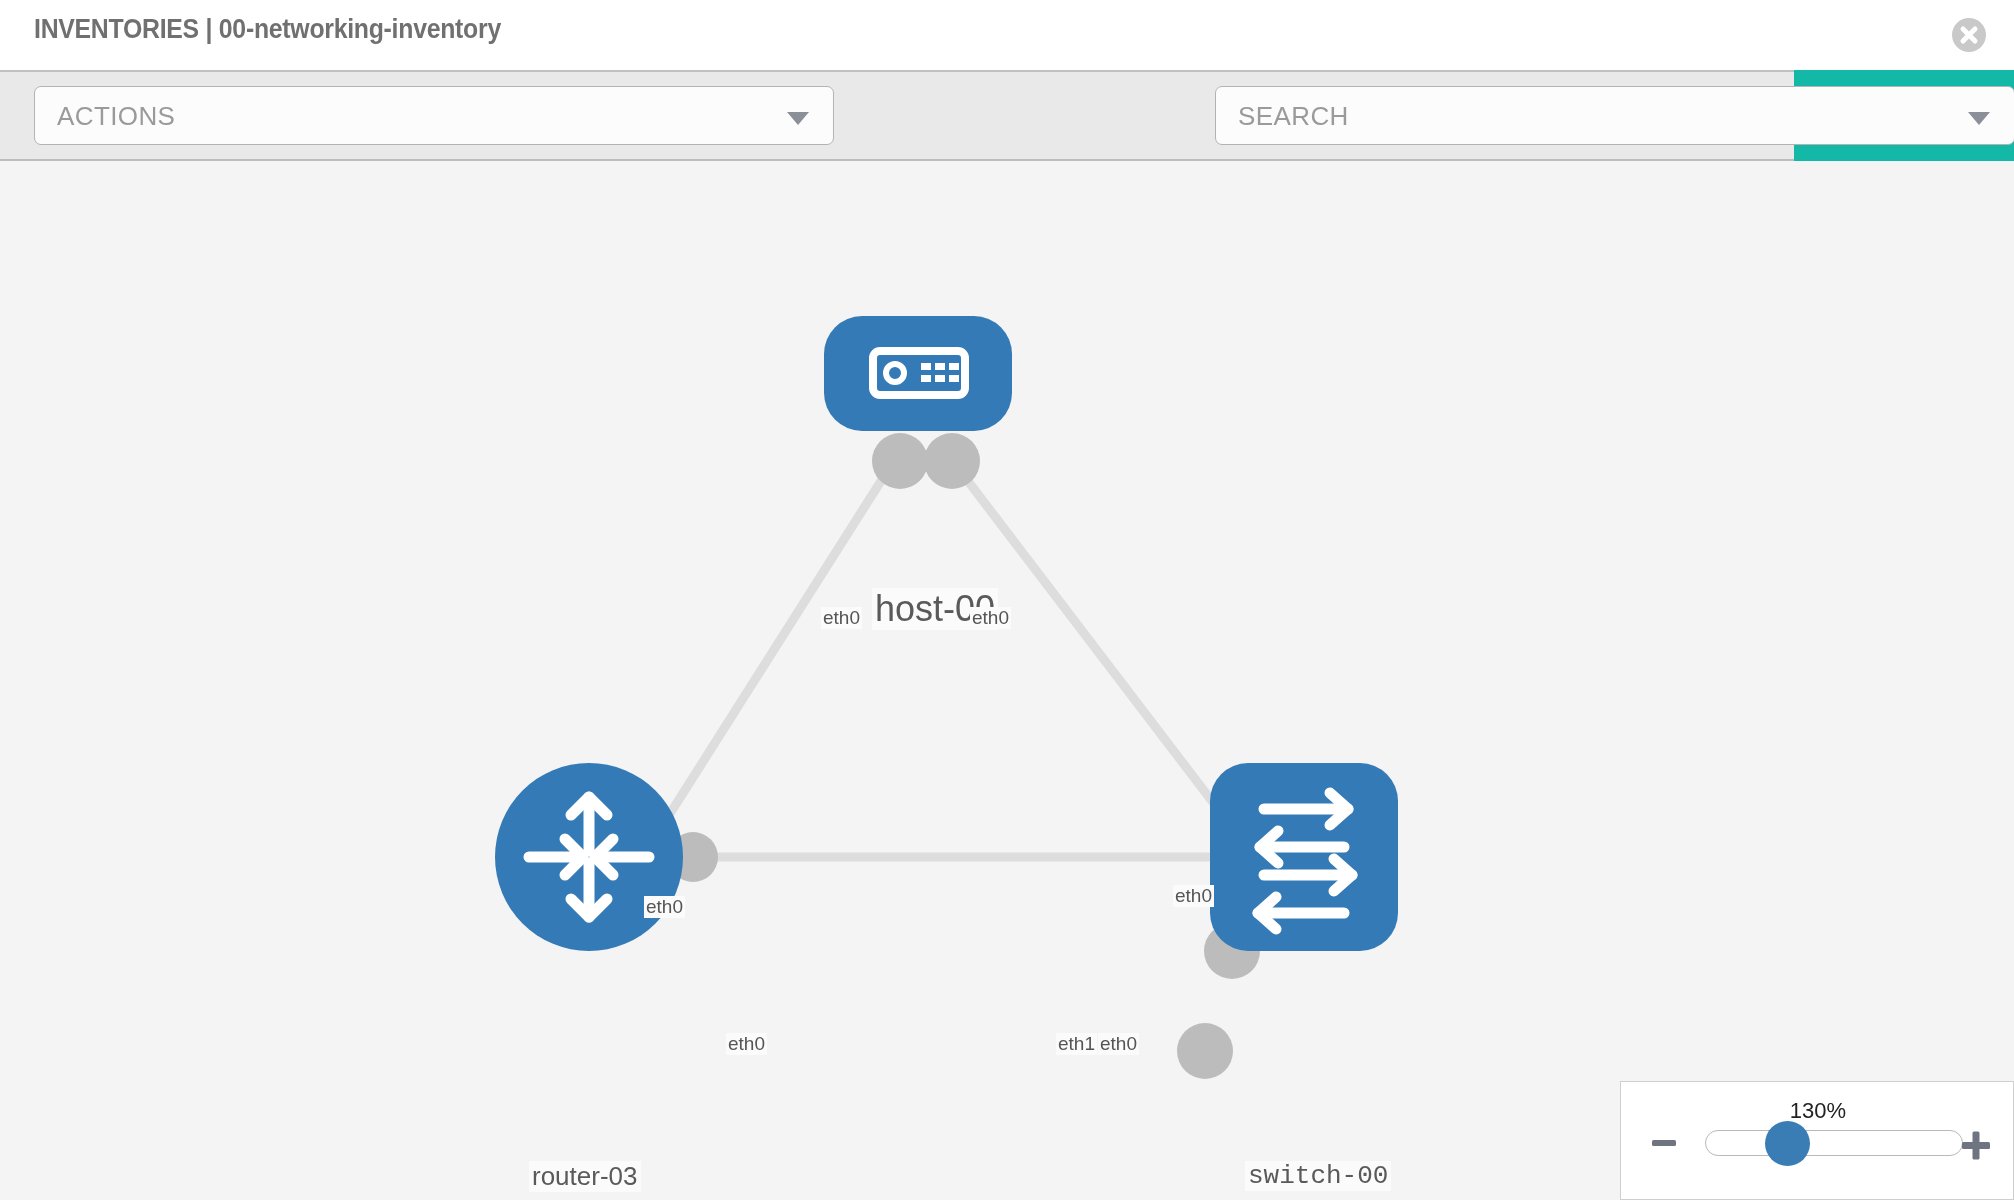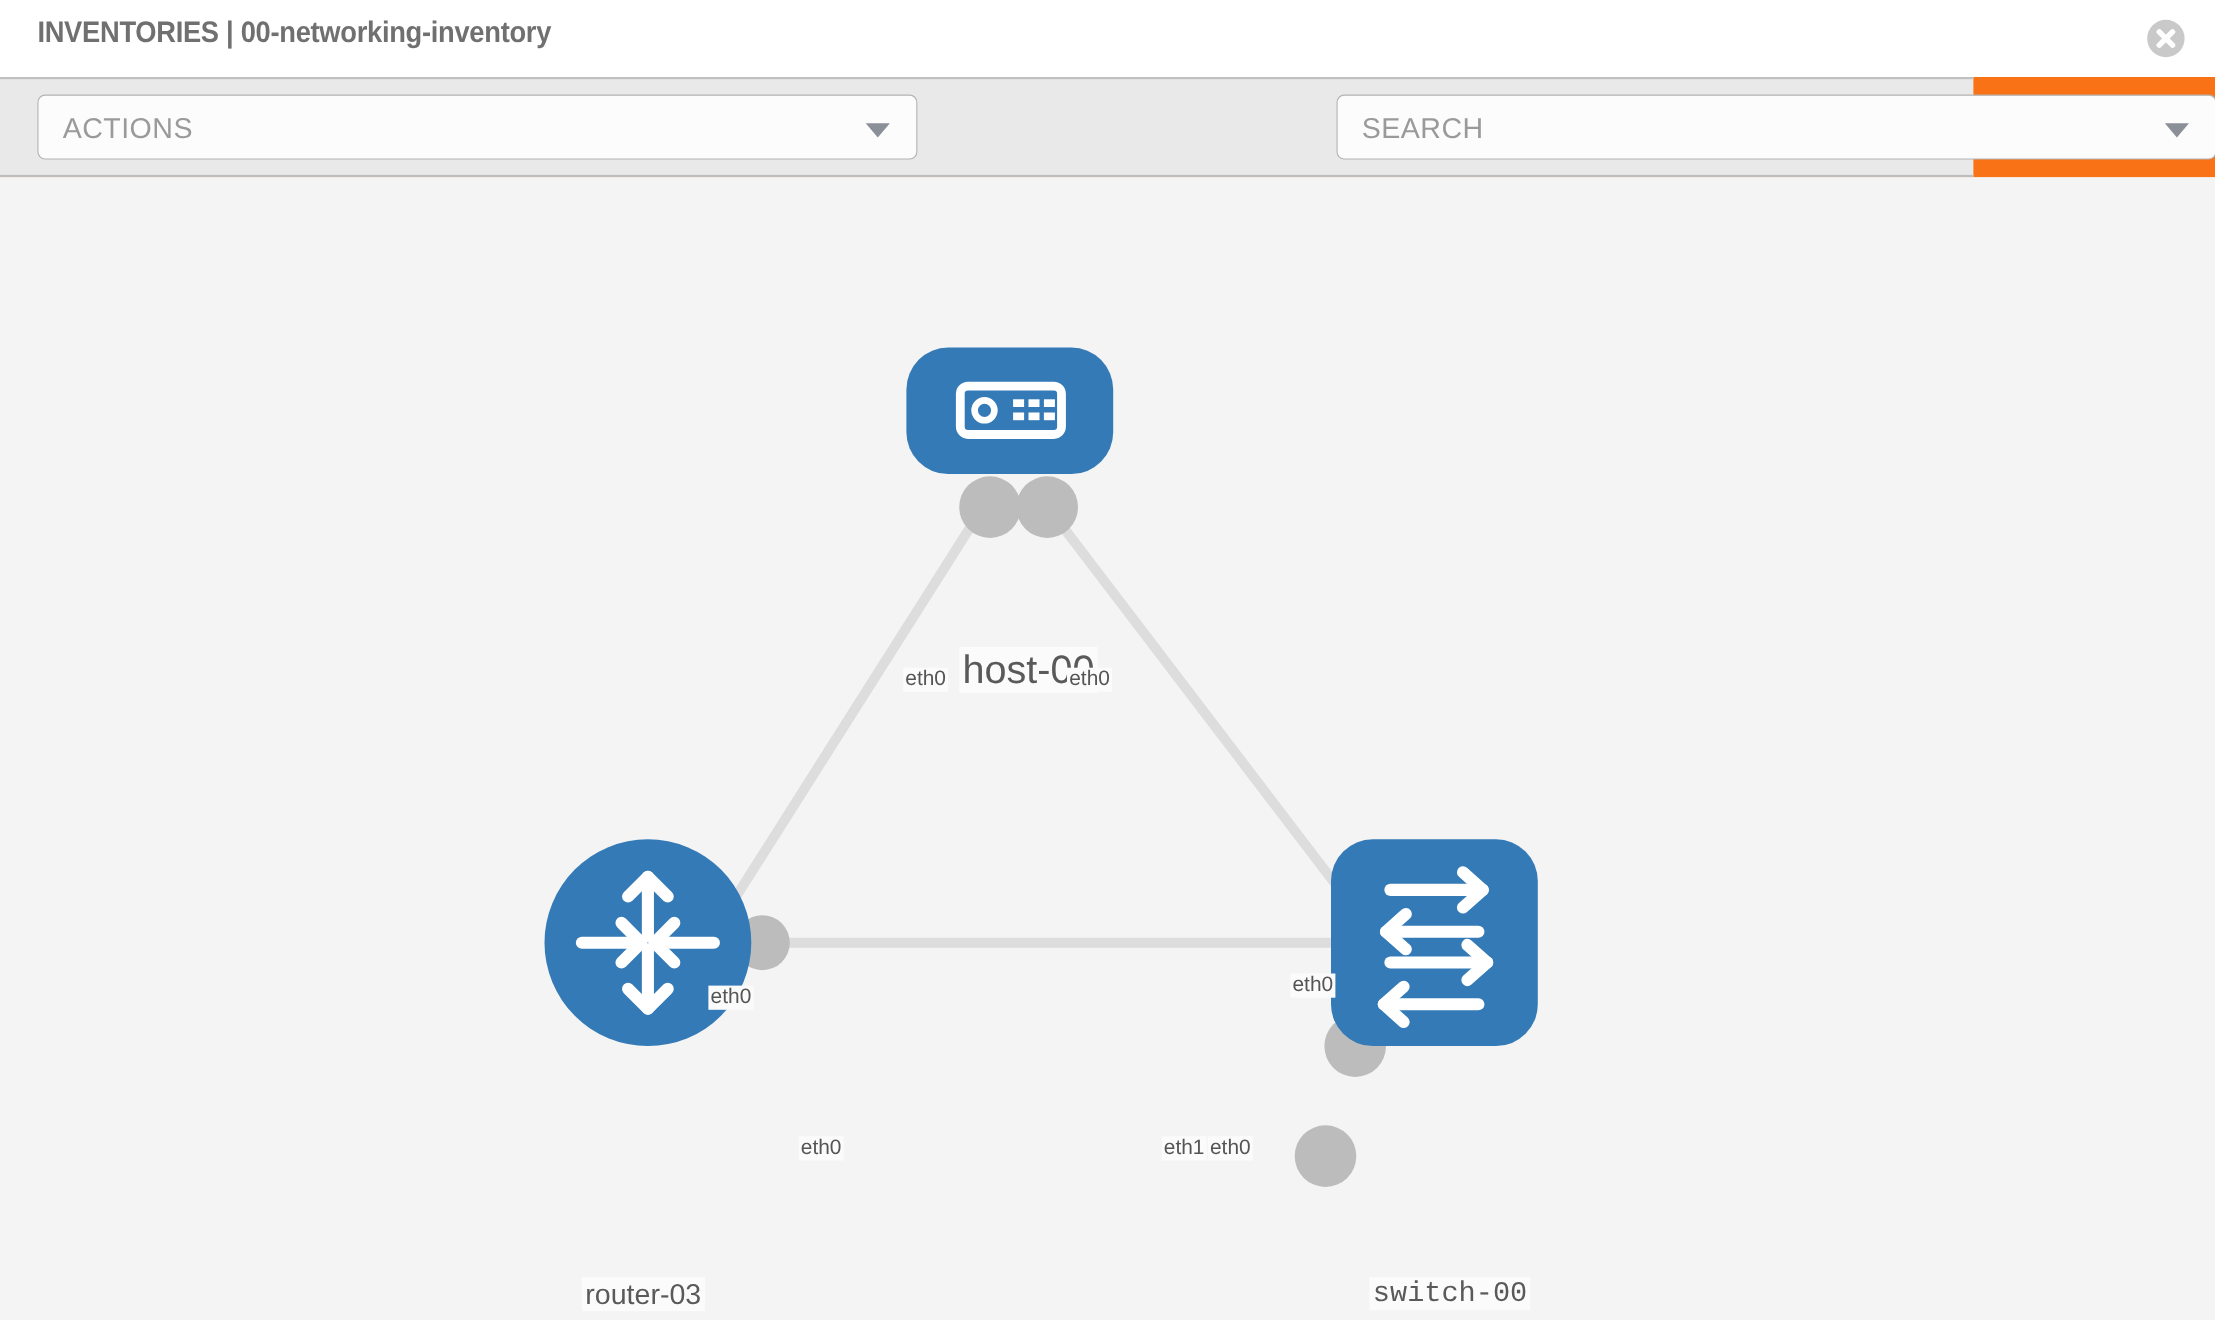--- a/index.html
+++ b/index.html
@@ -3,21 +3,21 @@
 <meta charset="utf-8">
 <style>
   * { box-sizing: border-box; }
   html, body {
     margin: 0; padding: 0;
     width: 2014px; height: 1200px;
     background: #ffffff;
     font-family: "Liberation Sans", sans-serif;
     overflow: hidden;
   }
-  #app { position: relative; width: 2014px; height: 1200px; background: #f97316; }
+  #app { position: relative; width: 2014px; height: 1200px; background: #14b8a6; }
 
   
   .header {
     position: absolute; left: 0; top: 0; width: 2014px; height: 70px;
     background: #ffffff;
   }
   .page-title {
     position: absolute; left: 34px; top: 14px;
     font-size: 27px; font-weight: bold; color: #707070;
     letter-spacing: -0.3px;
@@ -249,14 +249,33 @@
 
     <div class="edge-label" style="left:821px; top:446px;">eth0</div>
     <div class="edge-label" style="left:970px; top:446px;">eth0</div>
     <div class="edge-label" style="left:644px; top:735px;">eth0</div>
     <div class="edge-label" style="left:1173px; top:724px;">eth0</div>
     <div class="edge-label" style="left:726px; top:872px;">eth0</div>
     <div class="edge-label" style="left:1098px; top:872px;">eth0</div>
     <div class="edge-label" style="left:1056px; top:872px;">eth1</div>
   </div>
 
+  <div class="zoom-panel">
+    <div class="zoom-value">130%</div>
+
+    <span class="zoom-minus">
+      <svg width="26" height="26" viewBox="0 0 26 26">
+        <rect x="1" y="10" width="24" height="6" rx="1.5" fill="#6e7480"></rect>
+      </svg>
+    </span>
+
+    <div class="zoom-track"></div>
+    <div class="zoom-thumb"></div>
+
+    <span class="zoom-plus">
+      <svg width="30" height="30" viewBox="0 0 30 30">
+        <rect x="1" y="12" width="28" height="7" rx="1.5" fill="#6e7480"></rect>
+        <rect x="11.5" y="1.5" width="7" height="28" rx="1.5" fill="#6e7480"></rect>
+      </svg>
+    </span>
+  </div>
 
 </div>
 
 </body></html>

